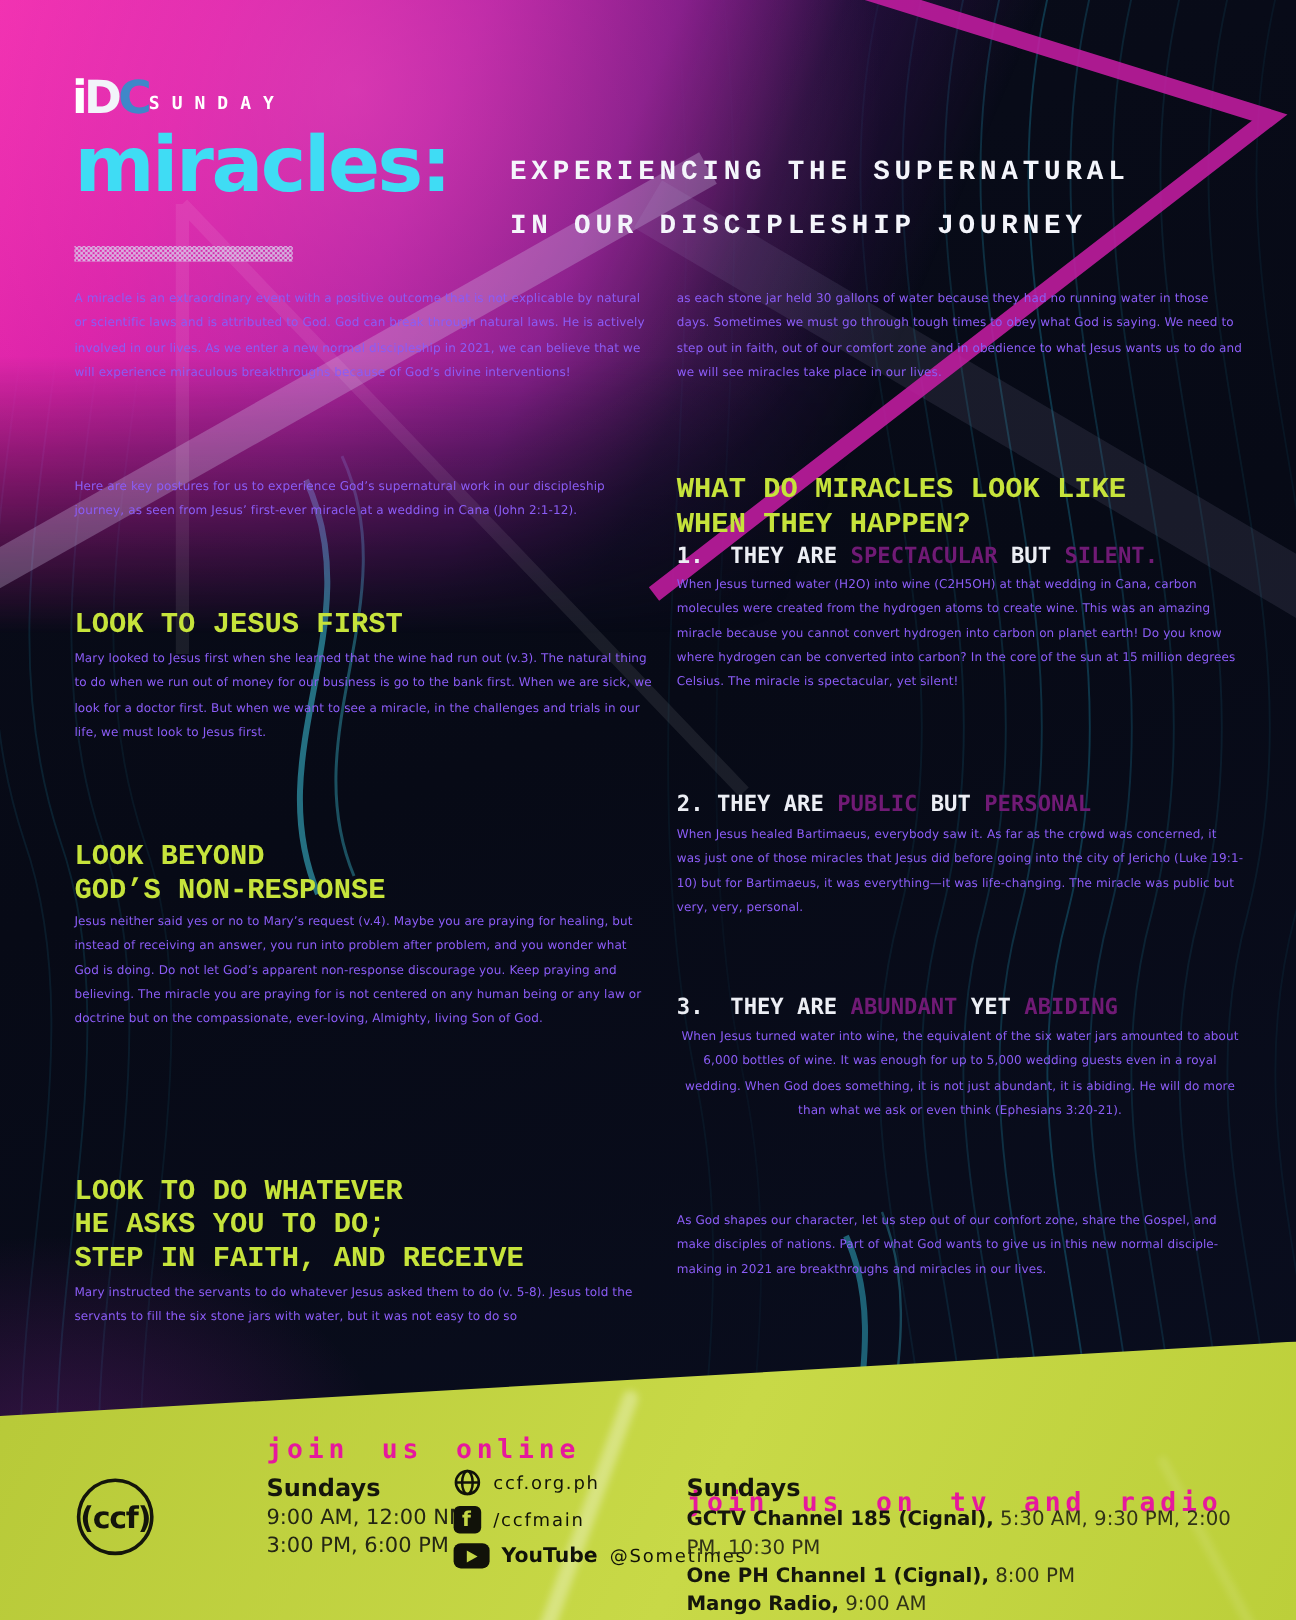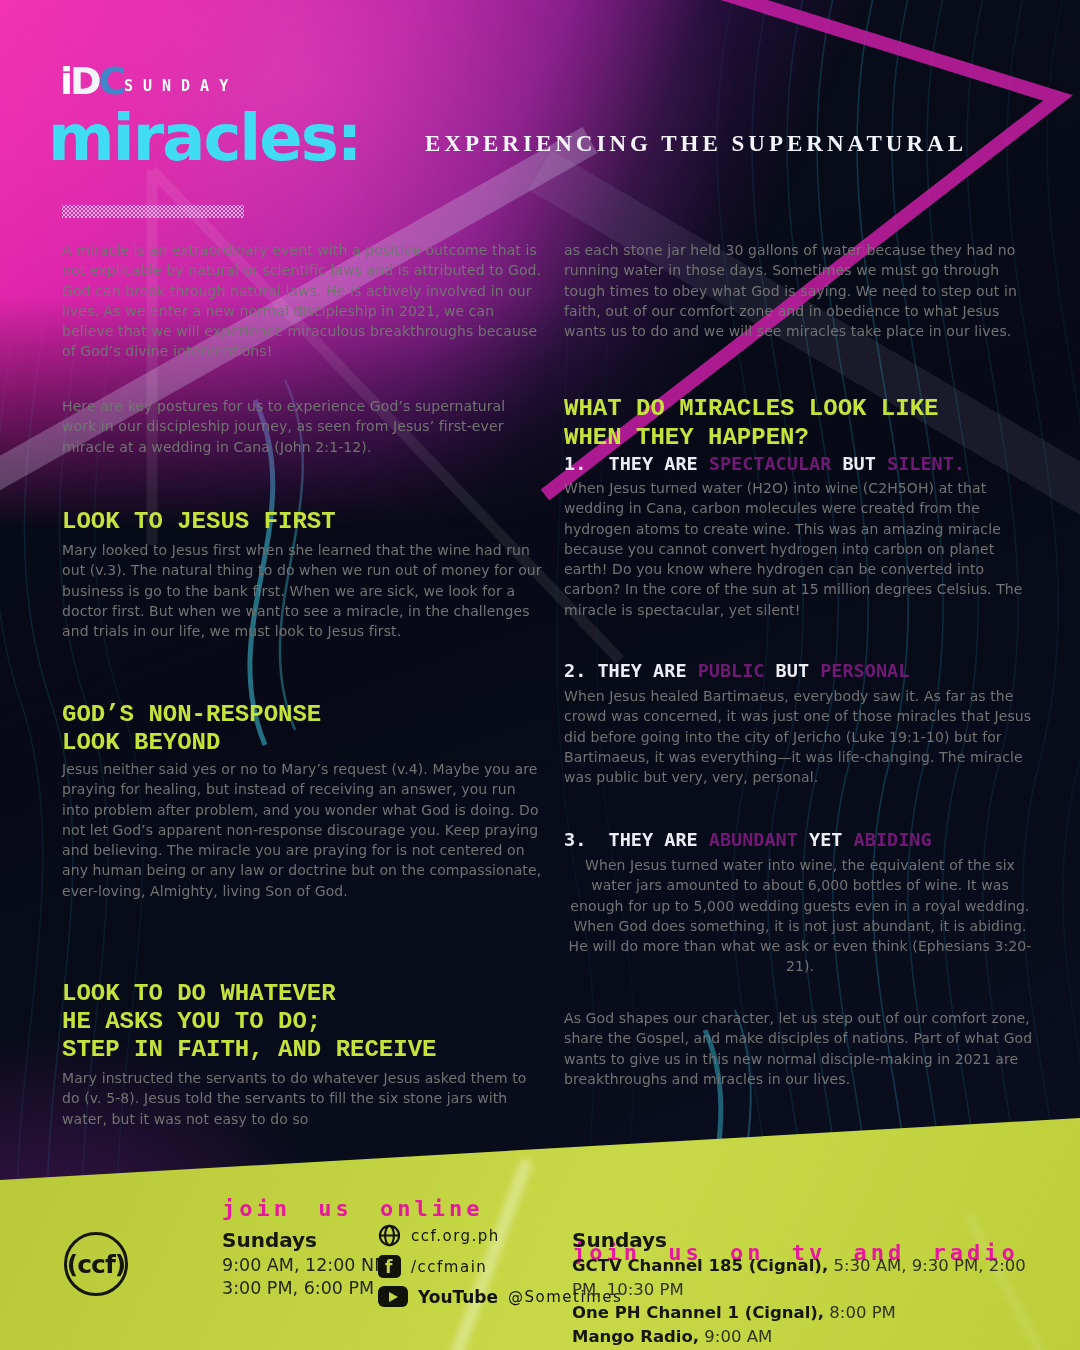--- a/index.html
+++ b/index.html
@@ -20,33 +20,33 @@
     mask-image:linear-gradient(180deg,#000 0%,#000 45%,transparent 80%);
   }
   .purple-glow{left:-90px;top:1000px;width:460px;height:340px;pointer-events:none;
     background:radial-gradient(ellipse at 30% 70%, rgba(150,35,160,0.35), rgba(150,35,160,0) 62%);}
   .logo-idc{left:60px;top:62px;font-weight:bold;font-size:38px;line-height:38px;letter-spacing:-3px;}
   .logo-idc .li{color:#ffffff;}
   .logo-idc .ld{color:#f2f4fa;}
   .logo-idc .lc{color:#3f87c9;}
   .brand-sunday{left:124px;top:77px;font-family:"DejaVu Sans Mono",monospace;font-weight:bold;
     font-size:15px;color:#ffffff;letter-spacing:10px;}
-  .title-miracles{left:48px;top:106px;font-weight:bold;font-size:64px;line-height:64px;
+  .title-miracles{left:62px;top:106px;font-weight:bold;font-size:64px;line-height:64px;
     color:#3fdcf4;letter-spacing:-2px;}
-  .subtitle{left:425px;top:121px;font-family:Liberation Serif, serif;font-weight:bold;
+  .subtitle{left:425px;top:121px;font-family:Liberation Mono, monospace;font-weight:bold;
     font-size:23px;line-height:45px;color:#f4f5fb;letter-spacing:4px;}
   .halftone{left:62px;top:205px;width:182px;height:13px;opacity:.85;
     background-image:
       radial-gradient(circle,#d9c8ea 1.1px,transparent 1.3px),
       radial-gradient(circle,#d9c8ea 1.1px,transparent 1.3px);
     background-size:4px 4px;background-position:0 0,2px 2px;}
   
   .col-left{left:62px;width:482px;}
   .col-right{left:564px;width:472px;}
-  .body-text{position:absolute;font-size:14px;line-height:20.3px;color:#737373;letter-spacing:.1px;}
+  .body-text{position:absolute;font-size:10px;line-height:20.3px;color:#8b5cf6;letter-spacing:.1px;}
   .lime-head{position:absolute;font-family:Liberation Mono, monospace;font-weight:bold;
     font-size:24px;line-height:28px;color:#c6e33b;}
   .num-head{position:absolute;font-family:"DejaVu Sans Mono",monospace;font-weight:bold;
     font-size:18.5px;line-height:24px;color:#eceef4;white-space:nowrap;}
   .num-head .mag{color:#701a75;}
   
   .footer{left:0;top:1112px;width:1080px;height:238px;
     clip-path:polygon(0 68px,1080px 6px,1080px 238px,0 238px);
     background:linear-gradient(115deg,#b7c938 0%,#c8d947 55%,#bccf3a 100%);}
   .f-streak{position:absolute;background:rgba(255,255,255,.32);filter:blur(3px);border-radius:10px;}
@@ -106,34 +106,35 @@
   <path d="M540,170 L1100,500" stroke="rgba(190,190,225,0.10)" stroke-width="46"></path>
   <path d="M648,-30 L1058,98 L545,495" stroke="#c91da6" stroke-width="14" fill="none" opacity=".85"></path>
   <path d="M152,170 L152,545 M152,170 L620,660" stroke="rgba(255,255,255,0.08)" stroke-width="11" fill="none"></path>
 </svg>
 
 <div class="abs logo-idc"><span class="li">i</span><span class="ld">D</span><span class="lc">C</span></div>
 <div class="abs brand-sunday">SUNDAY</div>
 <div class="abs title-miracles">miracles:</div>
 <div class="abs subtitle">
   <div>EXPERIENCING THE SUPERNATURAL</div>
+  <div>IN OUR DISCIPLESHIP JOURNEY</div>
 </div>
 <div class="abs halftone"></div>
 
 <div class="body-text col-left" style="top:240px;">A miracle is an extraordinary event with a positive outcome that is not explicable by natural or scientific laws and is attributed to God. God can break through natural laws. He is actively involved in our lives. As we enter a new normal discipleship in 2021, we can believe that we will experience miraculous breakthroughs because of God’s divine interventions!</div>
 <div class="body-text col-left" style="top:396px;">Here are key postures for us to experience God’s supernatural work in our discipleship journey, as seen from Jesus’ first-ever miracle at a wedding in Cana (John 2:1-12).</div>
 
 <div class="lime-head col-left" style="top:508px;">
   <div>LOOK TO JESUS FIRST</div>
 </div>
 <div class="body-text col-left" style="top:540px;">Mary looked to Jesus first when she learned that the wine had run out (v.3). The natural thing to do when we run out of money for our business is go to the bank first. When we are sick, we look for a doctor first. But when we want to see a miracle, in the challenges and trials in our life, we must look to Jesus first.</div>
 
 <div class="lime-head col-left" style="top:701px;">
+  <div>LOOK BEYOND</div>
   <div>GOD’S NON-RESPONSE</div>
-  <div>LOOK BEYOND</div>
 </div>
 <div class="body-text col-left" style="top:759px;">Jesus neither said yes or no to Mary’s request (v.4). Maybe you are praying for healing, but instead of receiving an answer, you run into problem after problem, and you wonder what God is doing. Do not let God’s apparent non-response discourage you. Keep praying and believing. The miracle you are praying for is not centered on any human being or any law or doctrine but on the compassionate, ever-loving, Almighty, living Son of God.</div>
 
 <div class="lime-head col-left" style="top:980px;">
   <div>LOOK TO DO WHATEVER</div>
   <div>HE ASKS YOU TO DO;</div>
   <div>STEP IN FAITH, AND RECEIVE</div>
 </div>
 <div class="body-text col-left" style="top:1068px;">Mary instructed the servants to do whatever Jesus asked them to do (v. 5-8). Jesus told the servants to fill the six stone jars with water, but it was not easy to do so</div>
 

